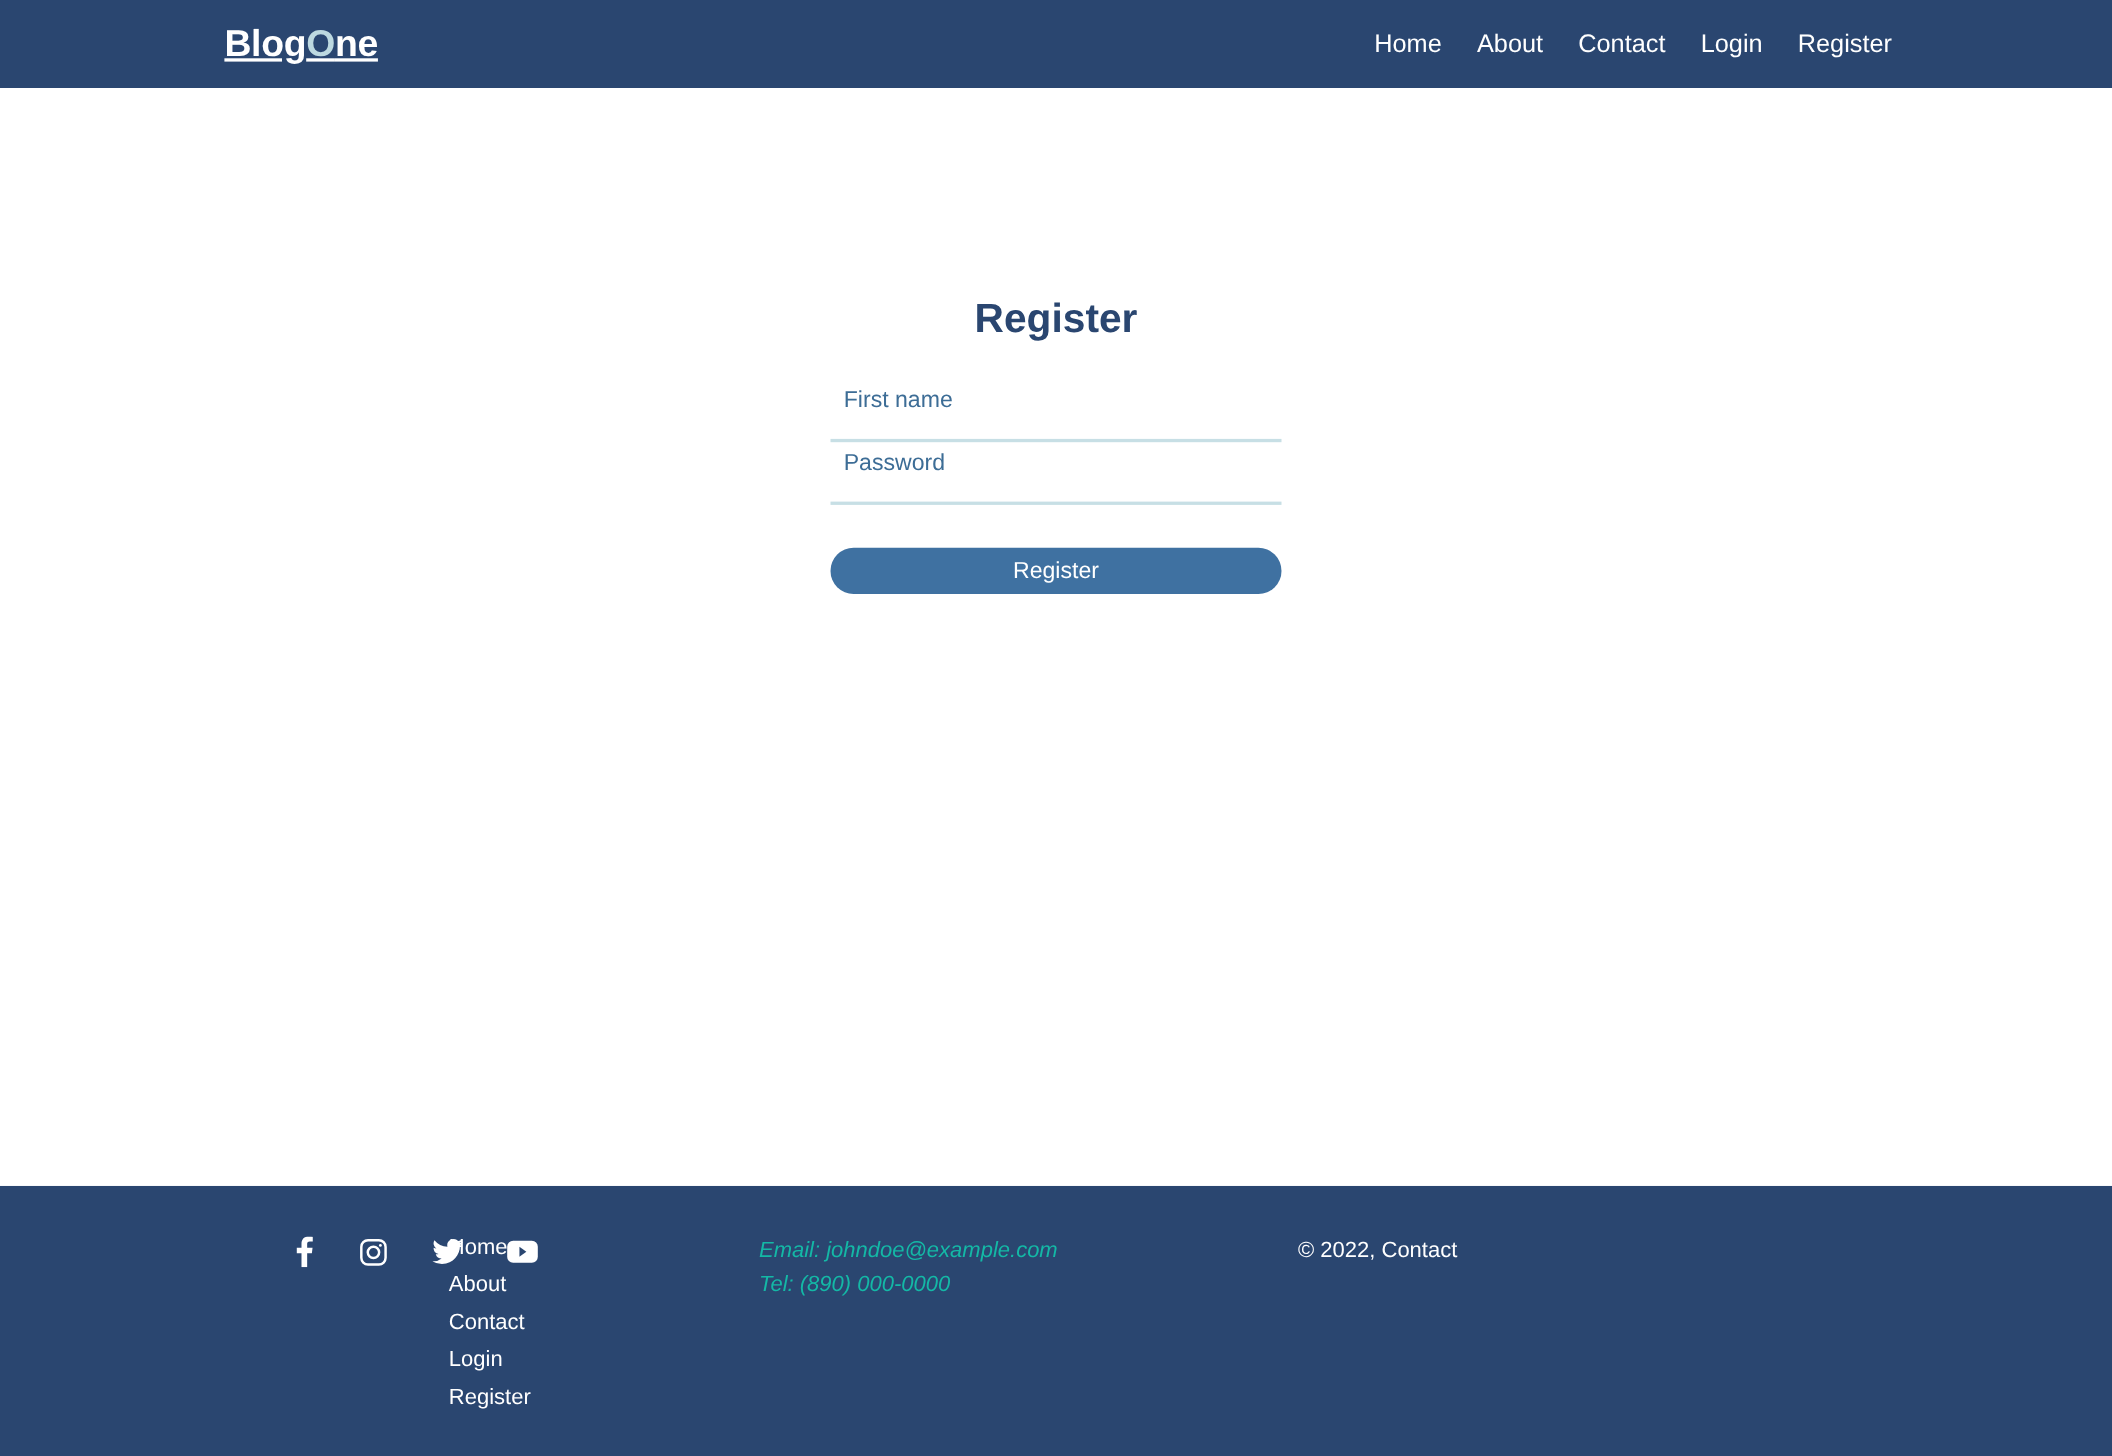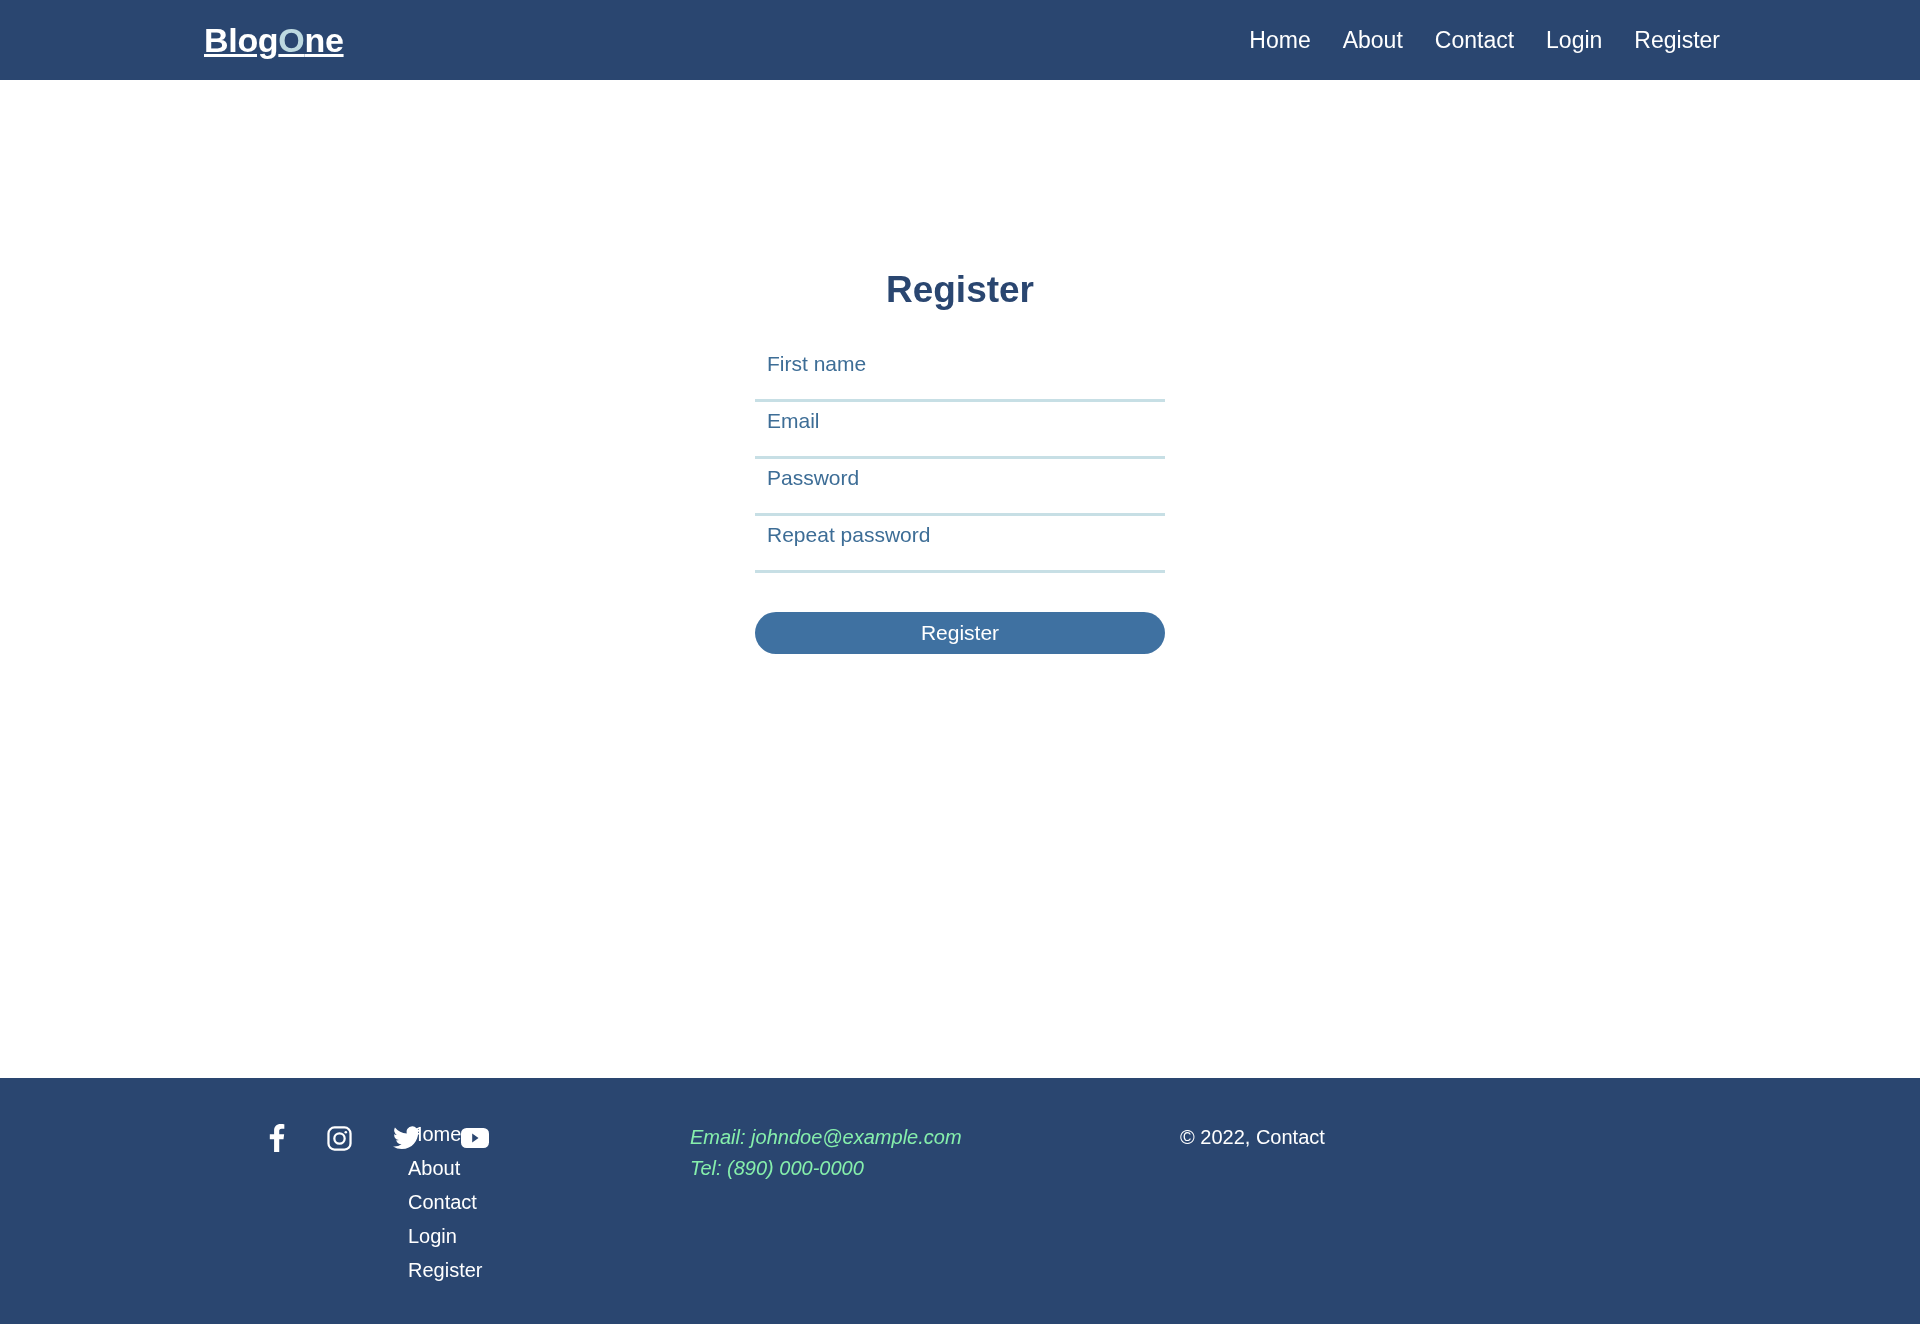--- a/index.html
+++ b/index.html
@@ -151,21 +151,21 @@
     font-size: 20px;
     line-height: 1;
   }
 
   .col-contact {
     width: 430px;
     display: flex;
     flex-direction: column;
     gap: 8px;
     font-style: italic;
-    color: #86efac;
+    color: #14b8a6;
     font-size: 20px;
     padding-top: 2px;
   }
   .col-contact span { line-height: 1.15; }
 
   .col-copy {
     flex: 1 1 auto;
     padding-left: 60px;
     color: #ffffff;
     font-size: 20px;
@@ -199,23 +199,21 @@
       </li>
     </ul>
   </nav>
 
   <main class="main">
     <div class="form-wrap">
 
       <h1 class="form-title">Register</h1>
 
       <input class="field" type="text" placeholder="First name" style="">
-      <input class="field" type="text" placeholder="Email" style="">
       <input class="field" type="text" placeholder="Password" style="">
-      <input class="field" type="text" placeholder="Repeat password" style="">
 
       <button class="submit-btn" type="submit">Register</button>
     </div>
   </main>
 
   <footer class="footer">
 
     <div class="col-social">
       <a href="#" class="social-icon">
         <svg width="18" height="28" viewBox="0 0 12 20" fill="#ffffff">

